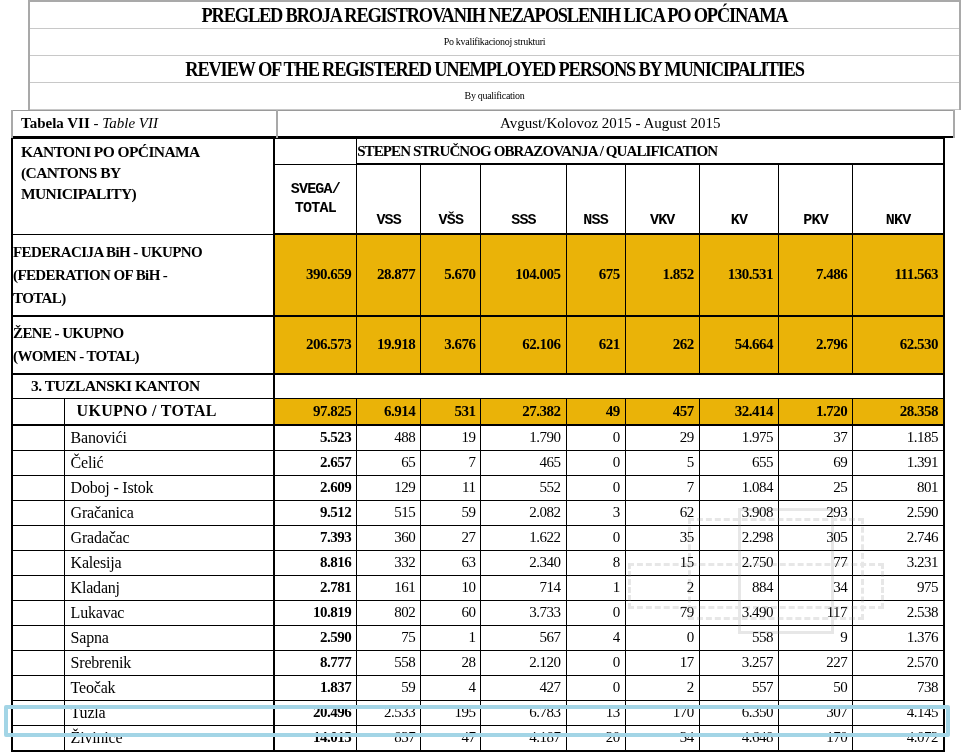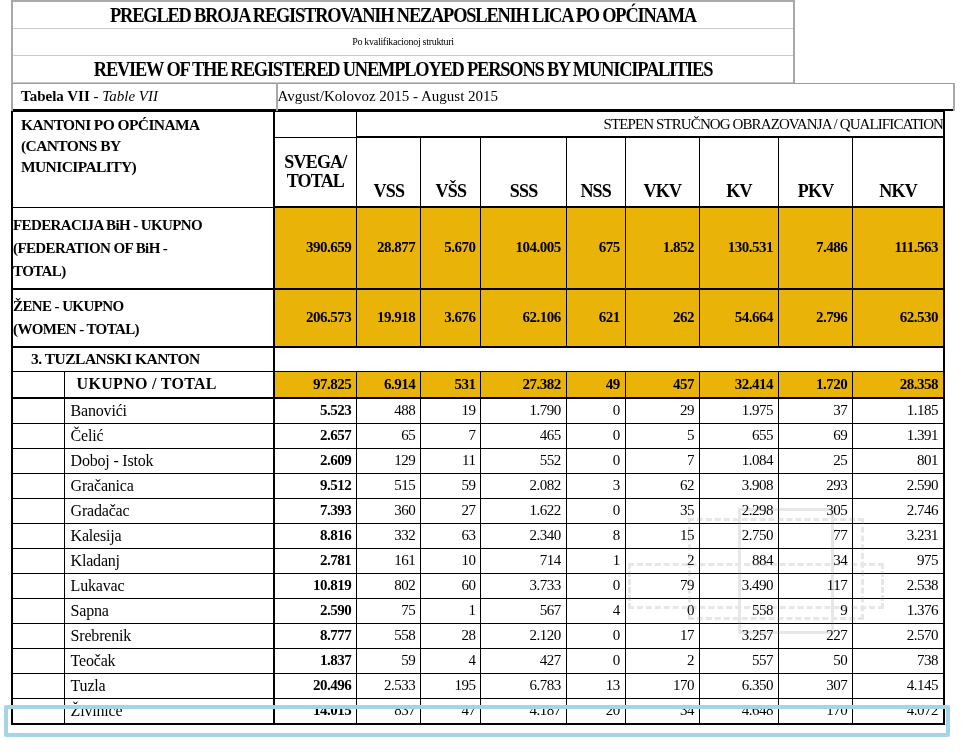--- a/index.html
+++ b/index.html
@@ -29,22 +29,22 @@
   }
   td, th {
     padding: 0;
     margin: 0;
     vertical-align: middle;
     font-weight: normal;
   }
 
   
   .title-block {
-    width: 784px;
-    margin-left: 11px;
+    width: 933px;
+    margin-left: 28px;
     border-left: 2px solid #a9a9a9;
     border-right: 2px solid #a9a9a9;
     padding-left: 6px;
   }
   .title-block td {
     border-left: 2px solid #a9a9a9;
     border-right: 2px solid #a9a9a9;
     border-bottom: 1px solid #c8c8c8;
     text-align: center;
     height: 26px;
@@ -73,34 +73,34 @@
   }
   .tabela-bar td {
     height: 25px;
     border-left: 2px solid #a9a9a9;
     border-right: 2px solid #a9a9a9;
     font-size: 15px;
   }
   .tabela-left { padding-left: 8px; white-space: nowrap; }
   .tabela-left b { font-weight: bold; }
   .tabela-left i { font-style: italic; }
-  .tabela-right { text-align: left; padding-right: 10px; white-space: nowrap; font-family: Liberation Serif, serif; }
+  .tabela-right { text-align: center; padding-right: 10px; white-space: nowrap; font-family: Liberation Serif, serif; }
 
   
   .main-table {
     width: 934px;
     margin-left: 11px;
     border: 2px solid #000000;
     border-top: none;
   }
   .main-table td { border: 1px solid #000000; }
 
   .hdr-qual {
-    text-align: right;
-    font-weight: normal;
+    text-align: left;
+    font-weight: bold;
     font-size: 15px;
     letter-spacing: -0.9px;
     height: 24px;
     border-bottom: 2px solid #000 !important;
     transform: none;
     white-space: nowrap;
     margin-top: 12px;
   }
   .hdr-blank { border-bottom: none !important; border-right: 1px solid #000; }
 
@@ -111,26 +111,27 @@
     padding: 2px 0 2px 8px;
     line-height: 21px;
     border-right: 2px solid #000 !important;
     vertical-align: top;
     white-space: nowrap;
   }
 
   .colhead {
     text-align: center;
     font-weight: bold;
-    font-size: 18px;
+    font-size: 15px;
     letter-spacing: -0.8px;
     height: 64px;
     vertical-align: bottom;
     padding-bottom: 4px;
     border-bottom: 2px solid #000 !important;
+    font-family: Liberation Mono, monospace;
   }
   .colhead.total { vertical-align: middle; line-height: 19px; padding-bottom: 0; }
 
   .rowhead-label {
     font-weight: bold;
     font-size: 15px;
     letter-spacing: -0.6px;
     padding: 3px 0 5px 0;
     line-height: 23px;
     vertical-align: bottom;
@@ -227,20 +228,23 @@
   <table class="title-block">
     <tbody>
         <tr>
       <td class="t-main">PREGLED BROJA REGISTROVANIH NEZAPOSLENIH LICA PO OPĆINAMA</td>
     </tr>
     <tr>
       <td class="t-sub">Po kvalifikacionoj strukturi</td>
     </tr>
     <tr>
       <td class="t-main">REVIEW OF THE REGISTERED UNEMPLOYED PERSONS BY MUNICIPALITIES</td>
+    </tr>
+    <tr>
+      <td class="t-sub">By qualification</td>
     </tr>
   </tbody>
     </table>
 
   <table class="tabela-bar">
     <colgroup>
         <col style="width:264px">
         <col style="width:676px">
       </colgroup>
     <tbody>

